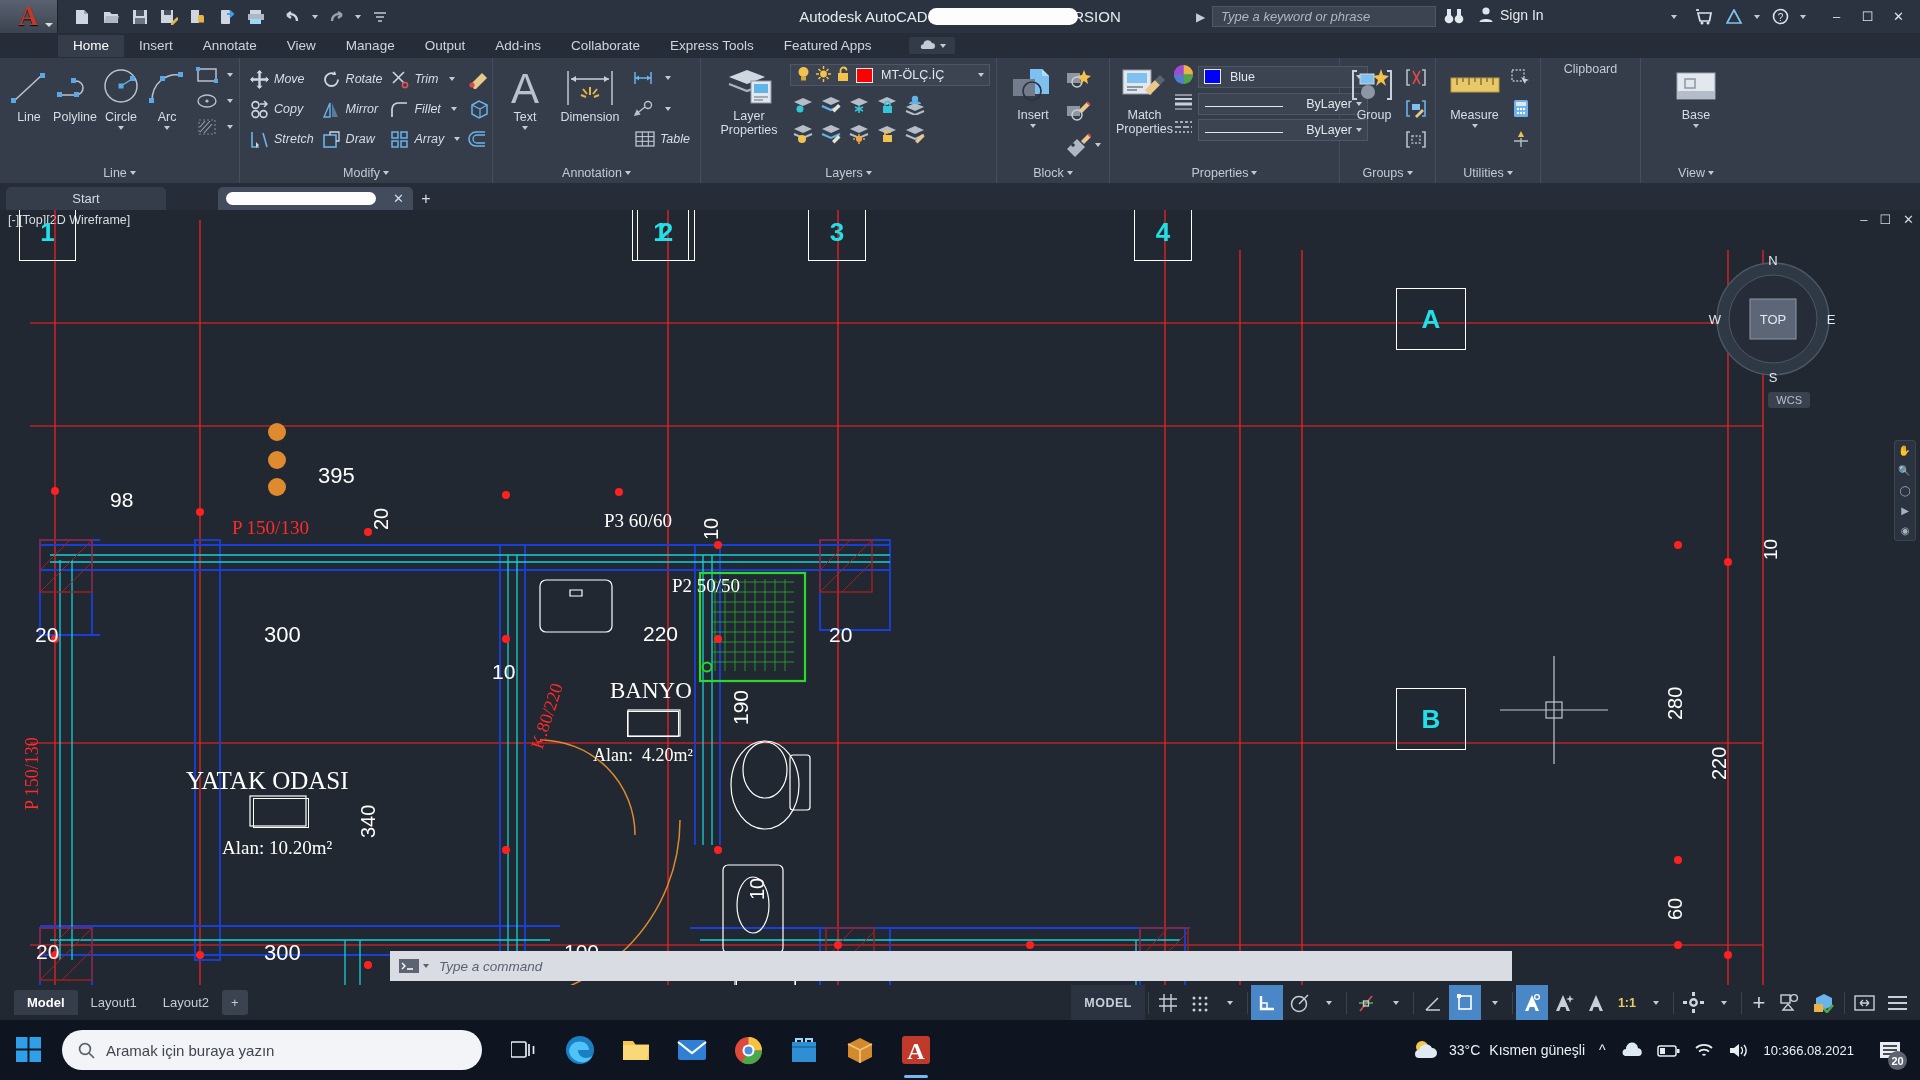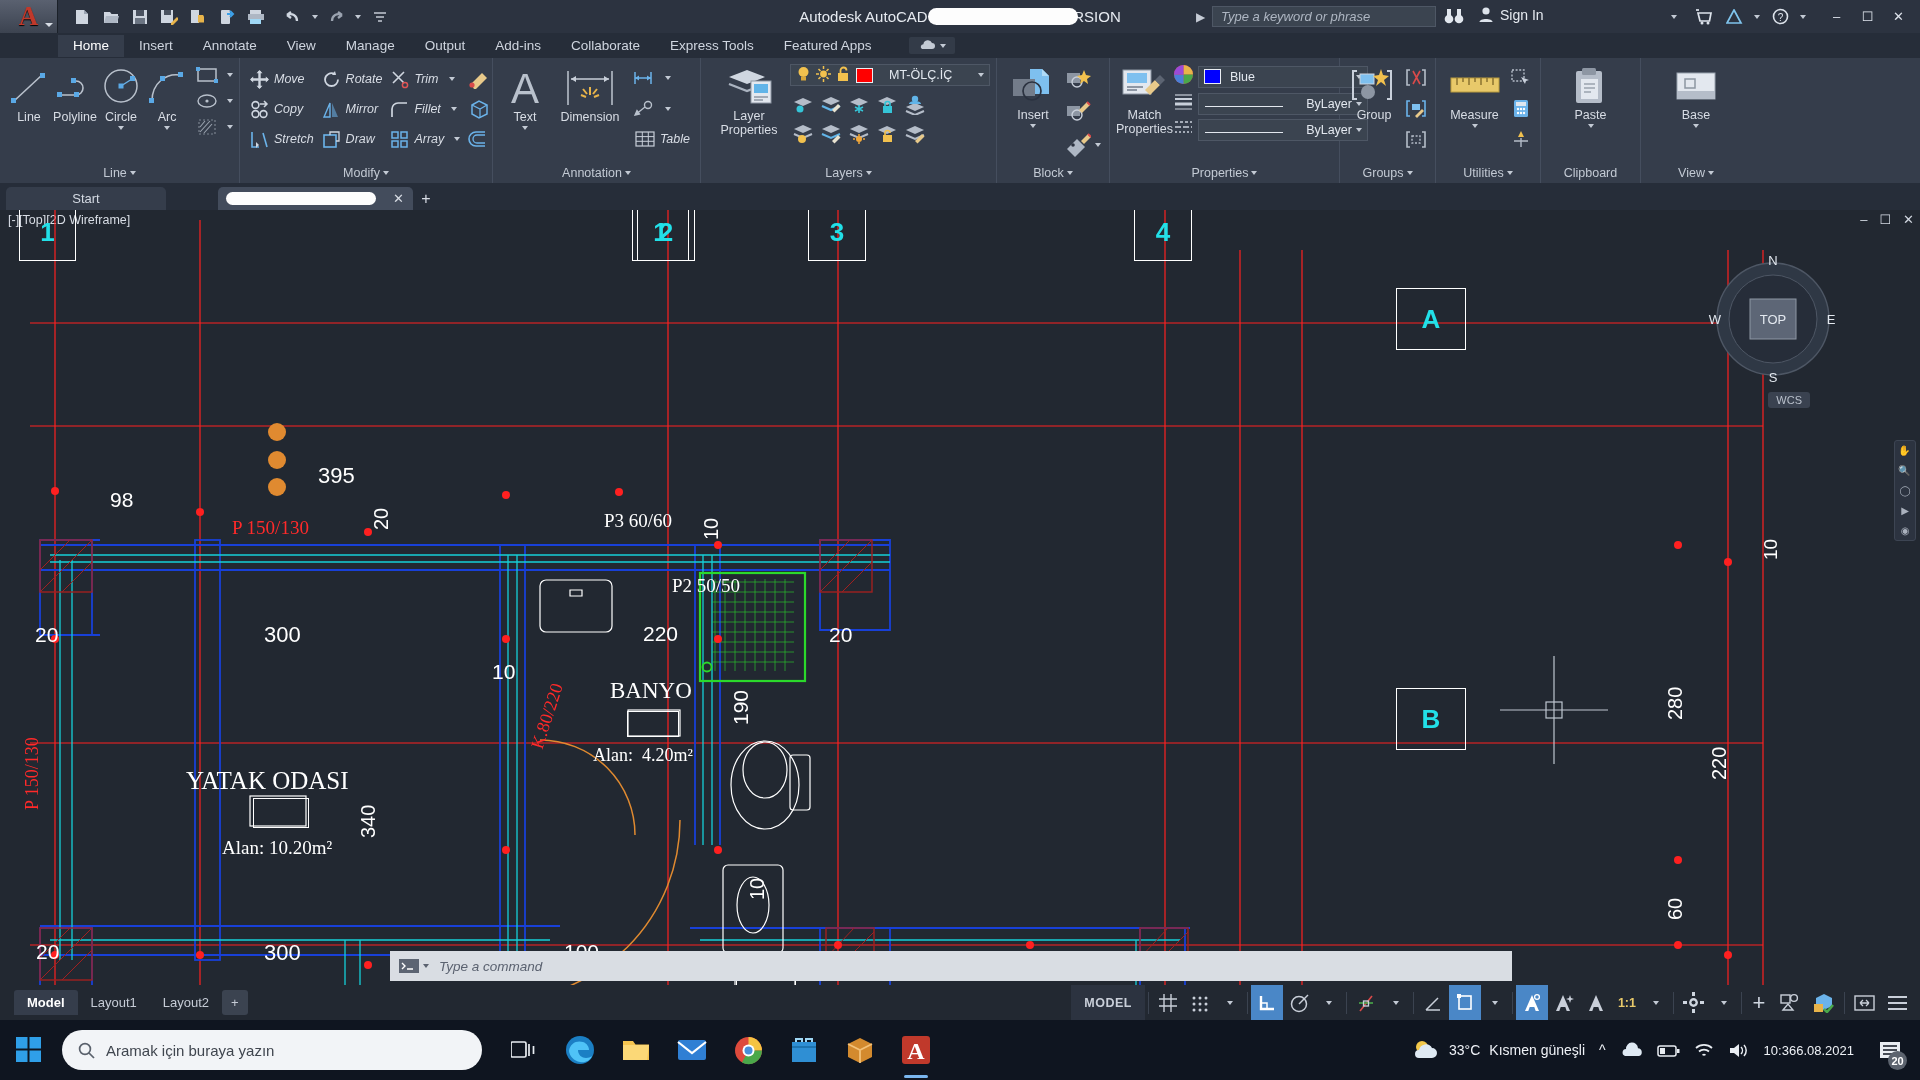--- a/index.html
+++ b/index.html
@@ -554,21 +554,21 @@
             <svg width="15" height="16">
                 <circle cx="7.5" cy="8" r="3.4" fill="#f2c14e"></circle>
                 <path d="M7.5 0v3M7.5 13v3M0 8h3M12 8h3M2.5 3l2 2M10.5 11l2 2M12.5 3l-2 2M4.5 11l-2 2" stroke="#f2c14e" stroke-width="1.5"></path>
               </svg></span>
           <span style="margin-left:5px">
             <svg width="14" height="16">
                 <rect x="2" y="7" width="10" height="8" fill="#f2c14e"></rect>
                 <path d="M4.5 7V4.5a3 3 0 016 0" fill="none" stroke="#f2c14e" stroke-width="1.8"></path>
               </svg></span>
           <span style="margin-left:6px;width:17px;height:15px;border:1.3px solid #e9edf2;background:#ff0000"></span>
-          <span style="margin-left:16px">MT-ÖLÇ.İÇ</span>
+          <span style="margin-left:8px">MT-ÖLÇ.İÇ</span>
           <span class="ca cdown"></span>
         </div>
         <div style="display:flex;gap:2px;margin-top:5px">
           <span class="miniico">
               <svg width="25" height="21">
                 <path d="M3 8l9-4 9 4-9 4z" fill="#b5bdc9"></path>
                 <circle cx="9" cy="15" r="3.5" fill="#35c5d8"></circle>
               </svg>
             </span>
           <span class="miniico">
@@ -833,32 +833,20 @@
           </span>
       </div>
     </div>
     <div class="ptitle">
         <span>Utilities</span>
         <span class="cdown"></span>
       </div>
   </div>
 
   <div class="panel" style="width:100px">
-    <div class="pbody" style="justify-content:center">
-      <div class="bigbtn" style="width:62px">
-        <svg width="46" height="40">
-          <rect x="8" y="4" width="26" height="32" rx="2" fill="#b5bdc9"></rect>
-          <rect x="14" y="1" width="14" height="7" rx="1.5" fill="#8d96a3"></rect>
-          <rect x="13" y="12" width="17" height="20" fill="#e3e8ef"></rect>
-          <path d="M16 17h11M16 21h11M16 25h7" stroke="#9aa3af" stroke-width="1.5"></path>
-        </svg>
-        <span class="lbl">Paste</span>
-        <span class="cdown" style="margin-top:2px"></span>
-      </div>
-    </div>
     <div class="ptitle">
         <span>Clipboard</span>
       </div>
   </div>
 
   <div class="panel" style="width:110px;border-right:none">
     <div class="pbody" style="justify-content:center">
       <div class="bigbtn" style="width:62px">
         <svg width="46" height="40">
           <rect x="4" y="6" width="38" height="26" fill="#e3e8ef" stroke="#9aa3af"></rect>

